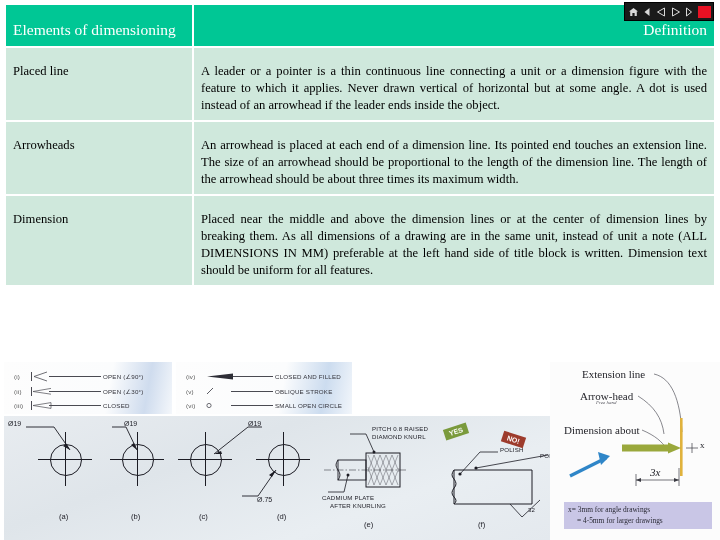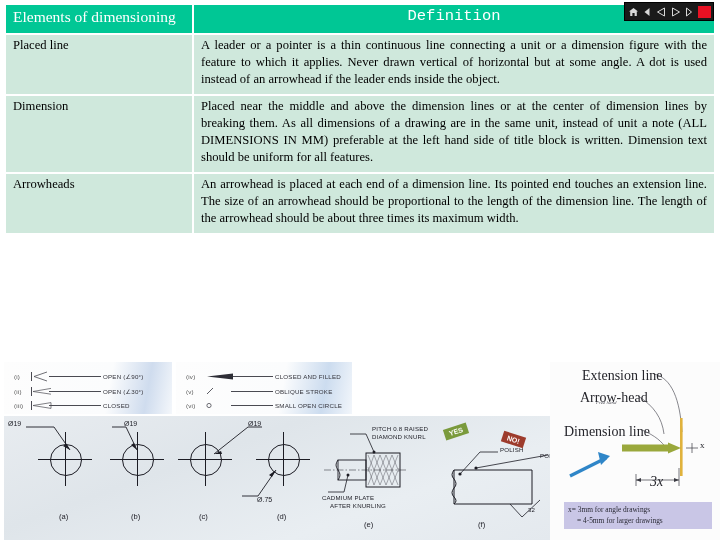--- a/index.html
+++ b/index.html
@@ -13,26 +13,26 @@
   .navbar{position:absolute;top:2px;right:6px;display:flex;align-items:center;
           background:#1a1a1a;border:1px solid #000;padding:1px 1px;z-index:40;height:15px;}
   .navbtn{width:14px;height:13px;display:flex;align-items:center;justify-content:center;
           background:#1a1a1a;}
   .navbtn svg{display:block;}
   .stopbtn{width:13px;height:12px;background:#e81123;margin-left:2px;margin-right:1px;}
 
   
   .tbl{position:absolute;left:4px;top:3px;width:712px;border-collapse:separate;
        border-spacing:2px;table-layout:fixed;}
-  .tbl td{vertical-align:top;padding:2px 7px 6px 7px;}
+  .tbl td{vertical-align:top;padding:15px 7px 6px 7px;}
   .hdr{background:#00c795;color:#ffffff;font-size:15.5px;line-height:1.28;}
   .cell{background:#cfe8dc;color:#000;font-size:12.6px;line-height:1.355;}
   .c-term{width:172px;}
   .c-def{text-align:justify;text-justify:inter-word;}
-  .hdr.c-def{text-align:center;font-family:Liberation Mono, monospace;}
+  .hdr.c-def{text-align:right;}
 
   
   .figs{position:absolute;left:0;top:362px;width:720px;height:178px;background:#fff;}
 
   .panel{position:absolute;overflow:hidden;}
 
   
   .pA{left:4px;top:0px;width:168px;height:52px;
       background:linear-gradient(100deg,#fdfdfd 0%,#fbfcfd 62%,#cfdcee 84%,#f4f7fb 100%);}
   .pB{left:176px;top:0px;width:176px;height:52px;
@@ -49,21 +49,21 @@
           font-size:6.2px;color:#3a3a42;letter-spacing:.2px;white-space:nowrap;}
   .legnum{width:15px;color:#555;}
   .legicon{width:74px;position:relative;height:9px;}
   .legicon .ln{position:absolute;left:20px;top:4px;width:52px;height:1px;background:#4a4a52;}
   .legicon .ln2{position:absolute;left:30px;top:4px;width:42px;height:1px;background:#4a4a52;}
   .legtxt{color:#33333b;}
 
   .tick{position:absolute;left:2px;top:0px;width:1px;height:9px;background:#4a4a52;}
 
   
-  .rlbl{position:absolute;font-family:"Liberation Serif",serif;font-size:14px;color:#25252b;
+  .rlbl{position:absolute;font-family:"Liberation Serif",serif;font-size:11px;color:#25252b;
         white-space:nowrap;}
   .rsub{position:absolute;font-family:"Liberation Serif",serif;font-size:5px;font-style:italic;
         color:#55555d;white-space:nowrap;}
   .notebox{position:absolute;left:14px;top:140px;width:148px;background:#c9c6e6;
            font-family:"Liberation Serif",serif;font-size:7.4px;color:#2a2a35;line-height:1.45;
            padding:3px 3px 3px 4px;box-sizing:border-box;}
 
   .dimfig{position:absolute;}
   .circ{position:absolute;width:30px;height:30px;border:1.6px solid #1c1c24;border-radius:50%;}
   .cross-h{position:absolute;height:1.1px;background:#1c1c24;}
@@ -88,26 +88,26 @@
     <tbody>
         <tr>
       <td class="hdr c-term">Elements of dimensioning</td>
       <td class="hdr c-def">Definition</td>
     </tr>
     <tr>
       <td class="cell c-term">Placed line</td>
       <td class="cell c-def">A leader or a pointer is a thin continuous line connecting a unit or a dimension figure with the feature to which it applies. Never drawn vertical of horizontal but at some angle. A dot is used instead of an arrowhead if the leader ends inside the object.</td>
     </tr>
     <tr>
+      <td class="cell c-term">Arrowheads</td>
+      <td class="cell c-def">An arrowhead is placed at each end of a dimension line. Its pointed end touches an extension line. The size of an arrowhead should be proportional to the length of the dimension line. The length of the arrowhead should be about three times its maximum width.</td>
+    </tr>
+    <tr>
       <td class="cell c-term">Dimension</td>
       <td class="cell c-def">Placed near the middle and above the dimension lines or at the center of dimension lines by breaking them. As all dimensions of a drawing are in the same unit, instead of unit a note (ALL DIMENSIONS IN MM) preferable at the left hand side of title block is written. Dimension text should be uniform for all features.</td>
-    </tr>
-    <tr>
-      <td class="cell c-term">Arrowheads</td>
-      <td class="cell c-def">An arrowhead is placed at each end of a dimension line. Its pointed end touches an extension line. The size of an arrowhead should be proportional to the length of the dimension line. The length of the arrowhead should be about three times its maximum width.</td>
     </tr>
   </tbody>
     </table>
 
   <div class="navbar">
     <div class="navbtn" title="Home">
       <svg width="11" height="10" viewBox="0 0 11 10">
           <path d="M5.5 1 L10 4.6 H8.8 V9 H2.2 V4.6 H1 Z" fill="#d9d9d9"></path>
           <rect x="4.4" y="6" width="2.2" height="3" fill="#1a1a1a"></rect>
         </svg>
@@ -226,23 +226,23 @@
 
         <line x1="86" y1="118" x2="129" y2="118" stroke="#3a3a42" stroke-width="0.7"></line>
         <path d="M86 118 L91 116 L91 120 Z" fill="#3a3a42"></path>
         <path d="M129 118 L124 116 L124 120 Z" fill="#3a3a42"></path>
         <line x1="86" y1="112" x2="86" y2="124" stroke="#3a3a42" stroke-width="0.7"></line>
         <line x1="129" y1="106" x2="129" y2="124" stroke="#3a3a42" stroke-width="0.7"></line>
       </svg>
       <div class="rlbl" style="left:32px;top:6px;">Extension line</div>
       <div class="rlbl" style="left:30px;top:28px;">Arrow-head</div>
       <div class="rsub" style="left:46px;top:38px;">Free hand</div>
-      <div class="rlbl" style="left:14px;top:62px;">Dimension line</div>
+      <div class="rlbl" style="left:14px;top:62px;">Dimension about</div>
       <div class="rlbl" style="left:150px;top:78px;font-size:9px;">x</div>
-      <div class="rlbl" style="left:100px;top:104px;font-style:italic;margin-top:8px;">3x</div>
+      <div class="rlbl" style="left:100px;top:104px;font-style:italic;">3x</div>
       <div class="notebox">
         <div>x= 3mm for angle drawings</div>
         <div style="padding-left:9px;font-family:Liberation Serif, serif;">= 4-5mm for larger drawings</div>
       </div>
     </div>
 
     <div class="panel pD">
 
       <div class="dimfig">
         <div class="circ" style="left:46px;top:28px;"></div>

